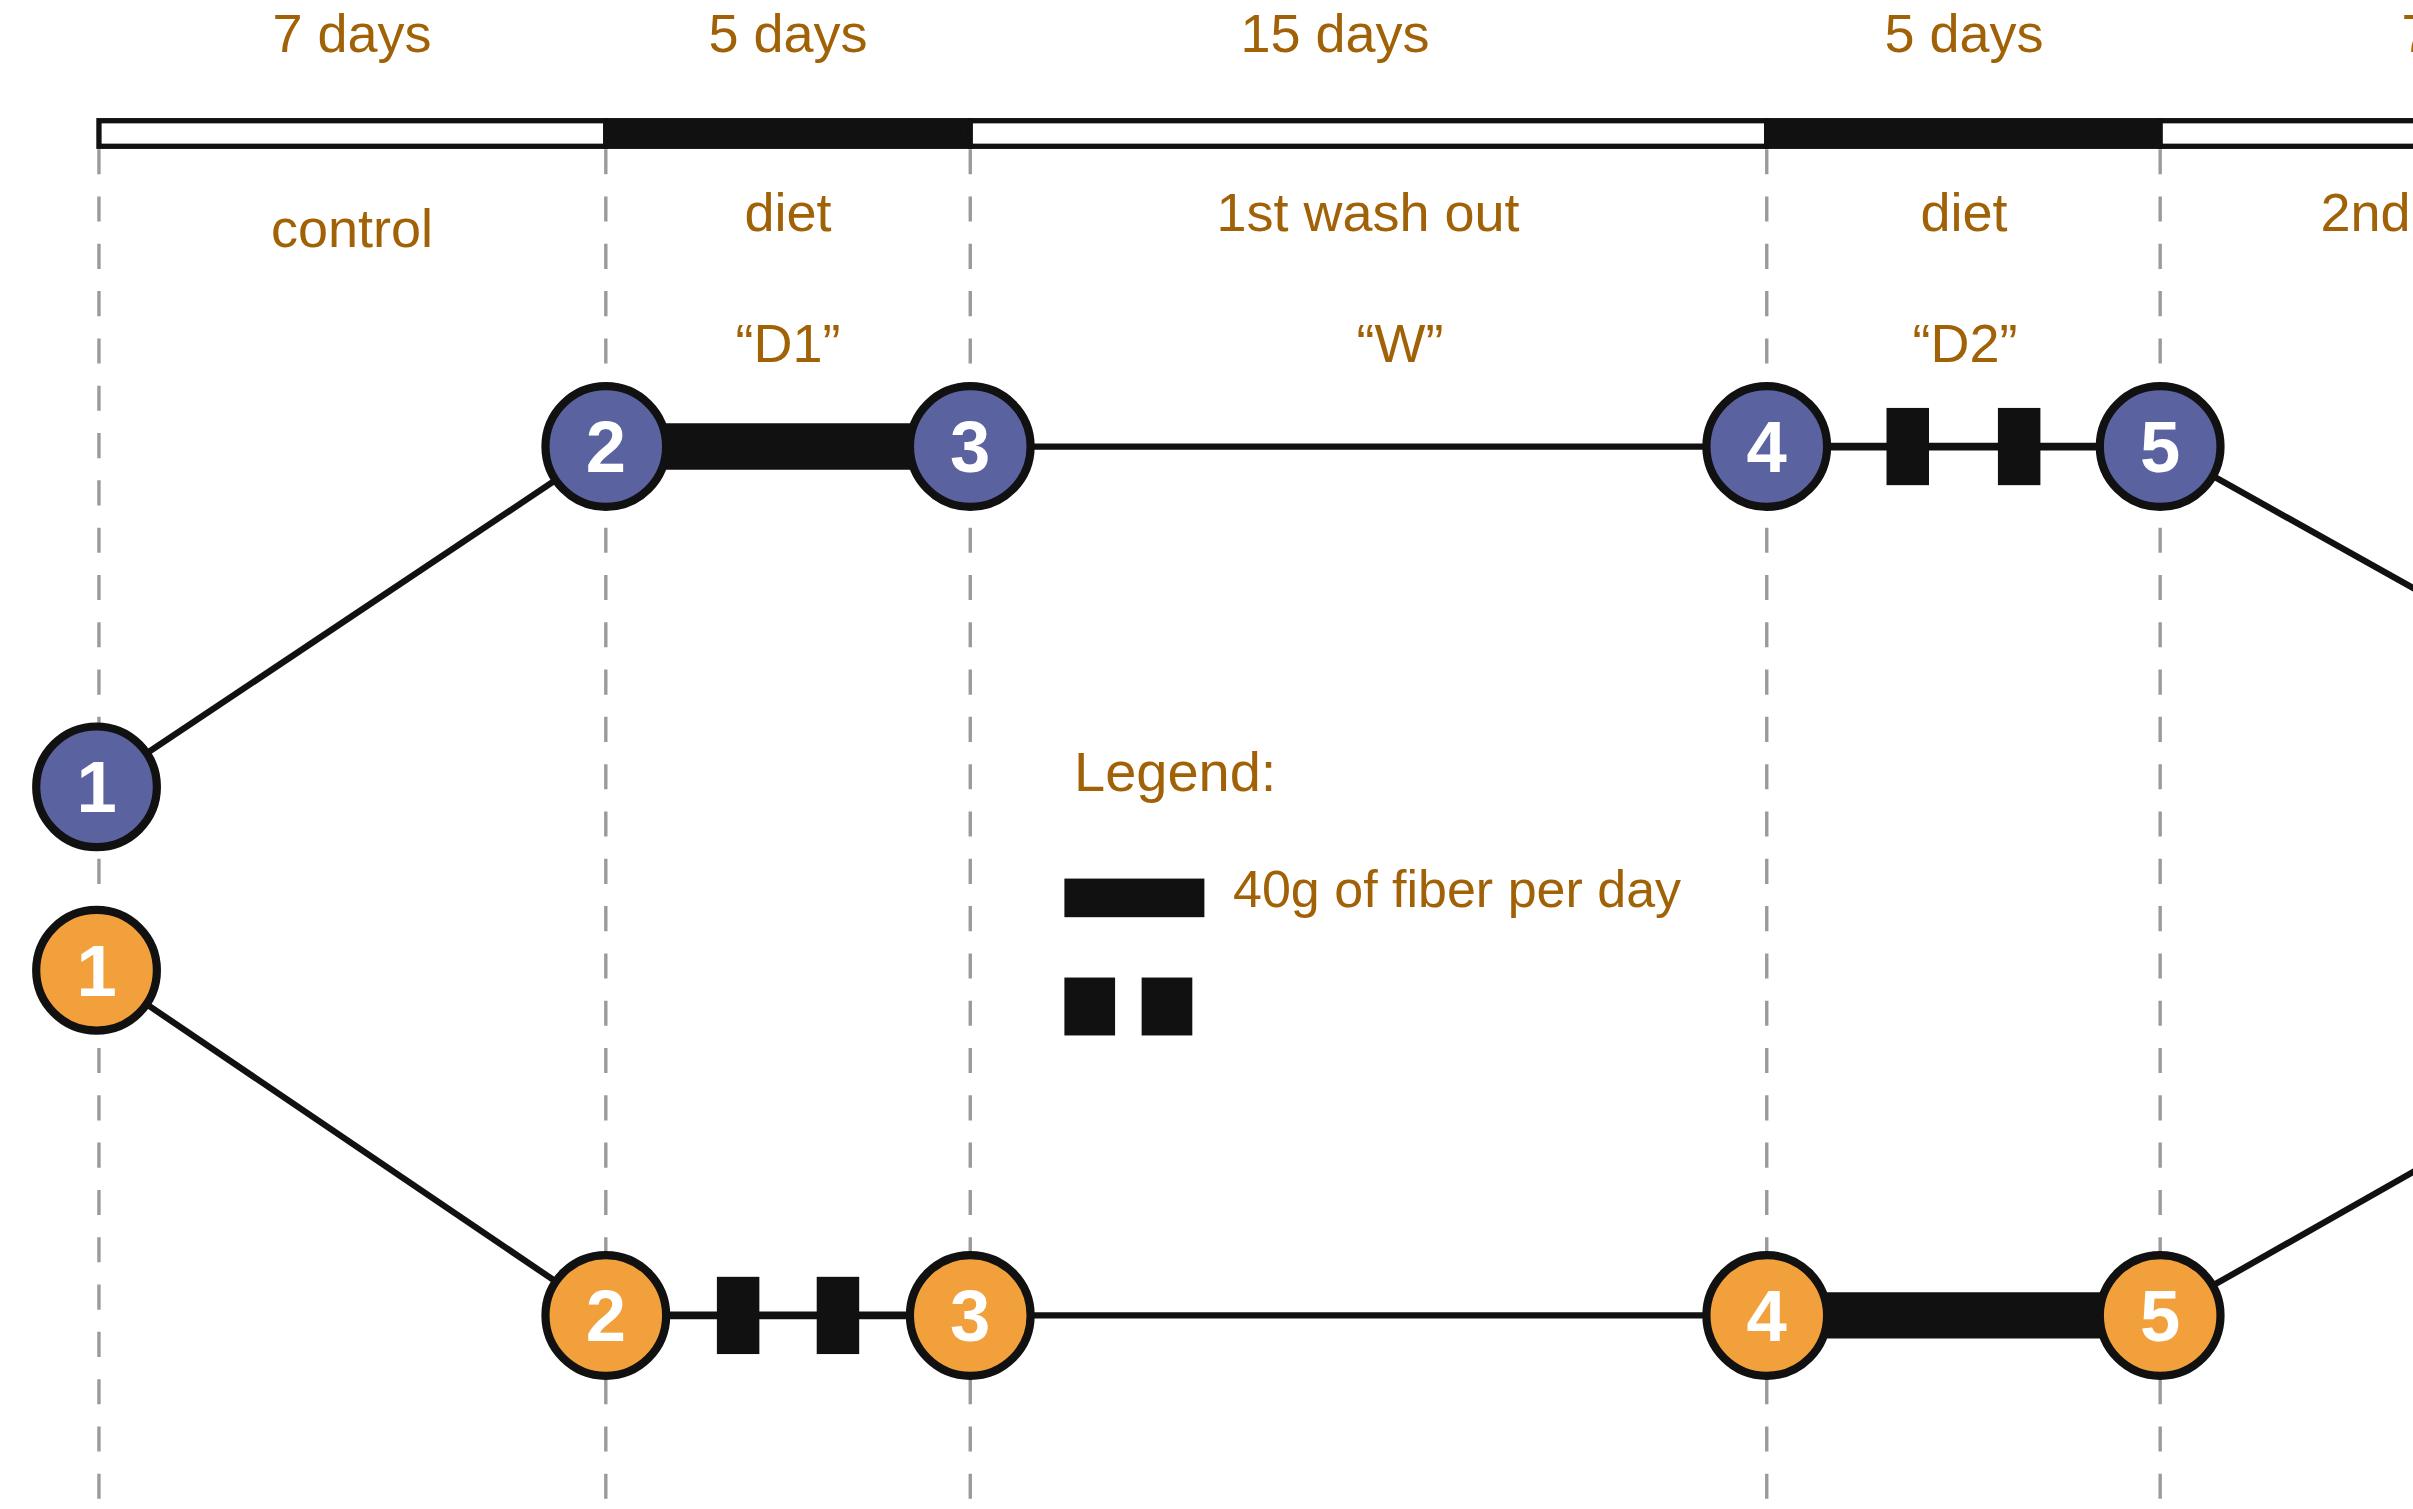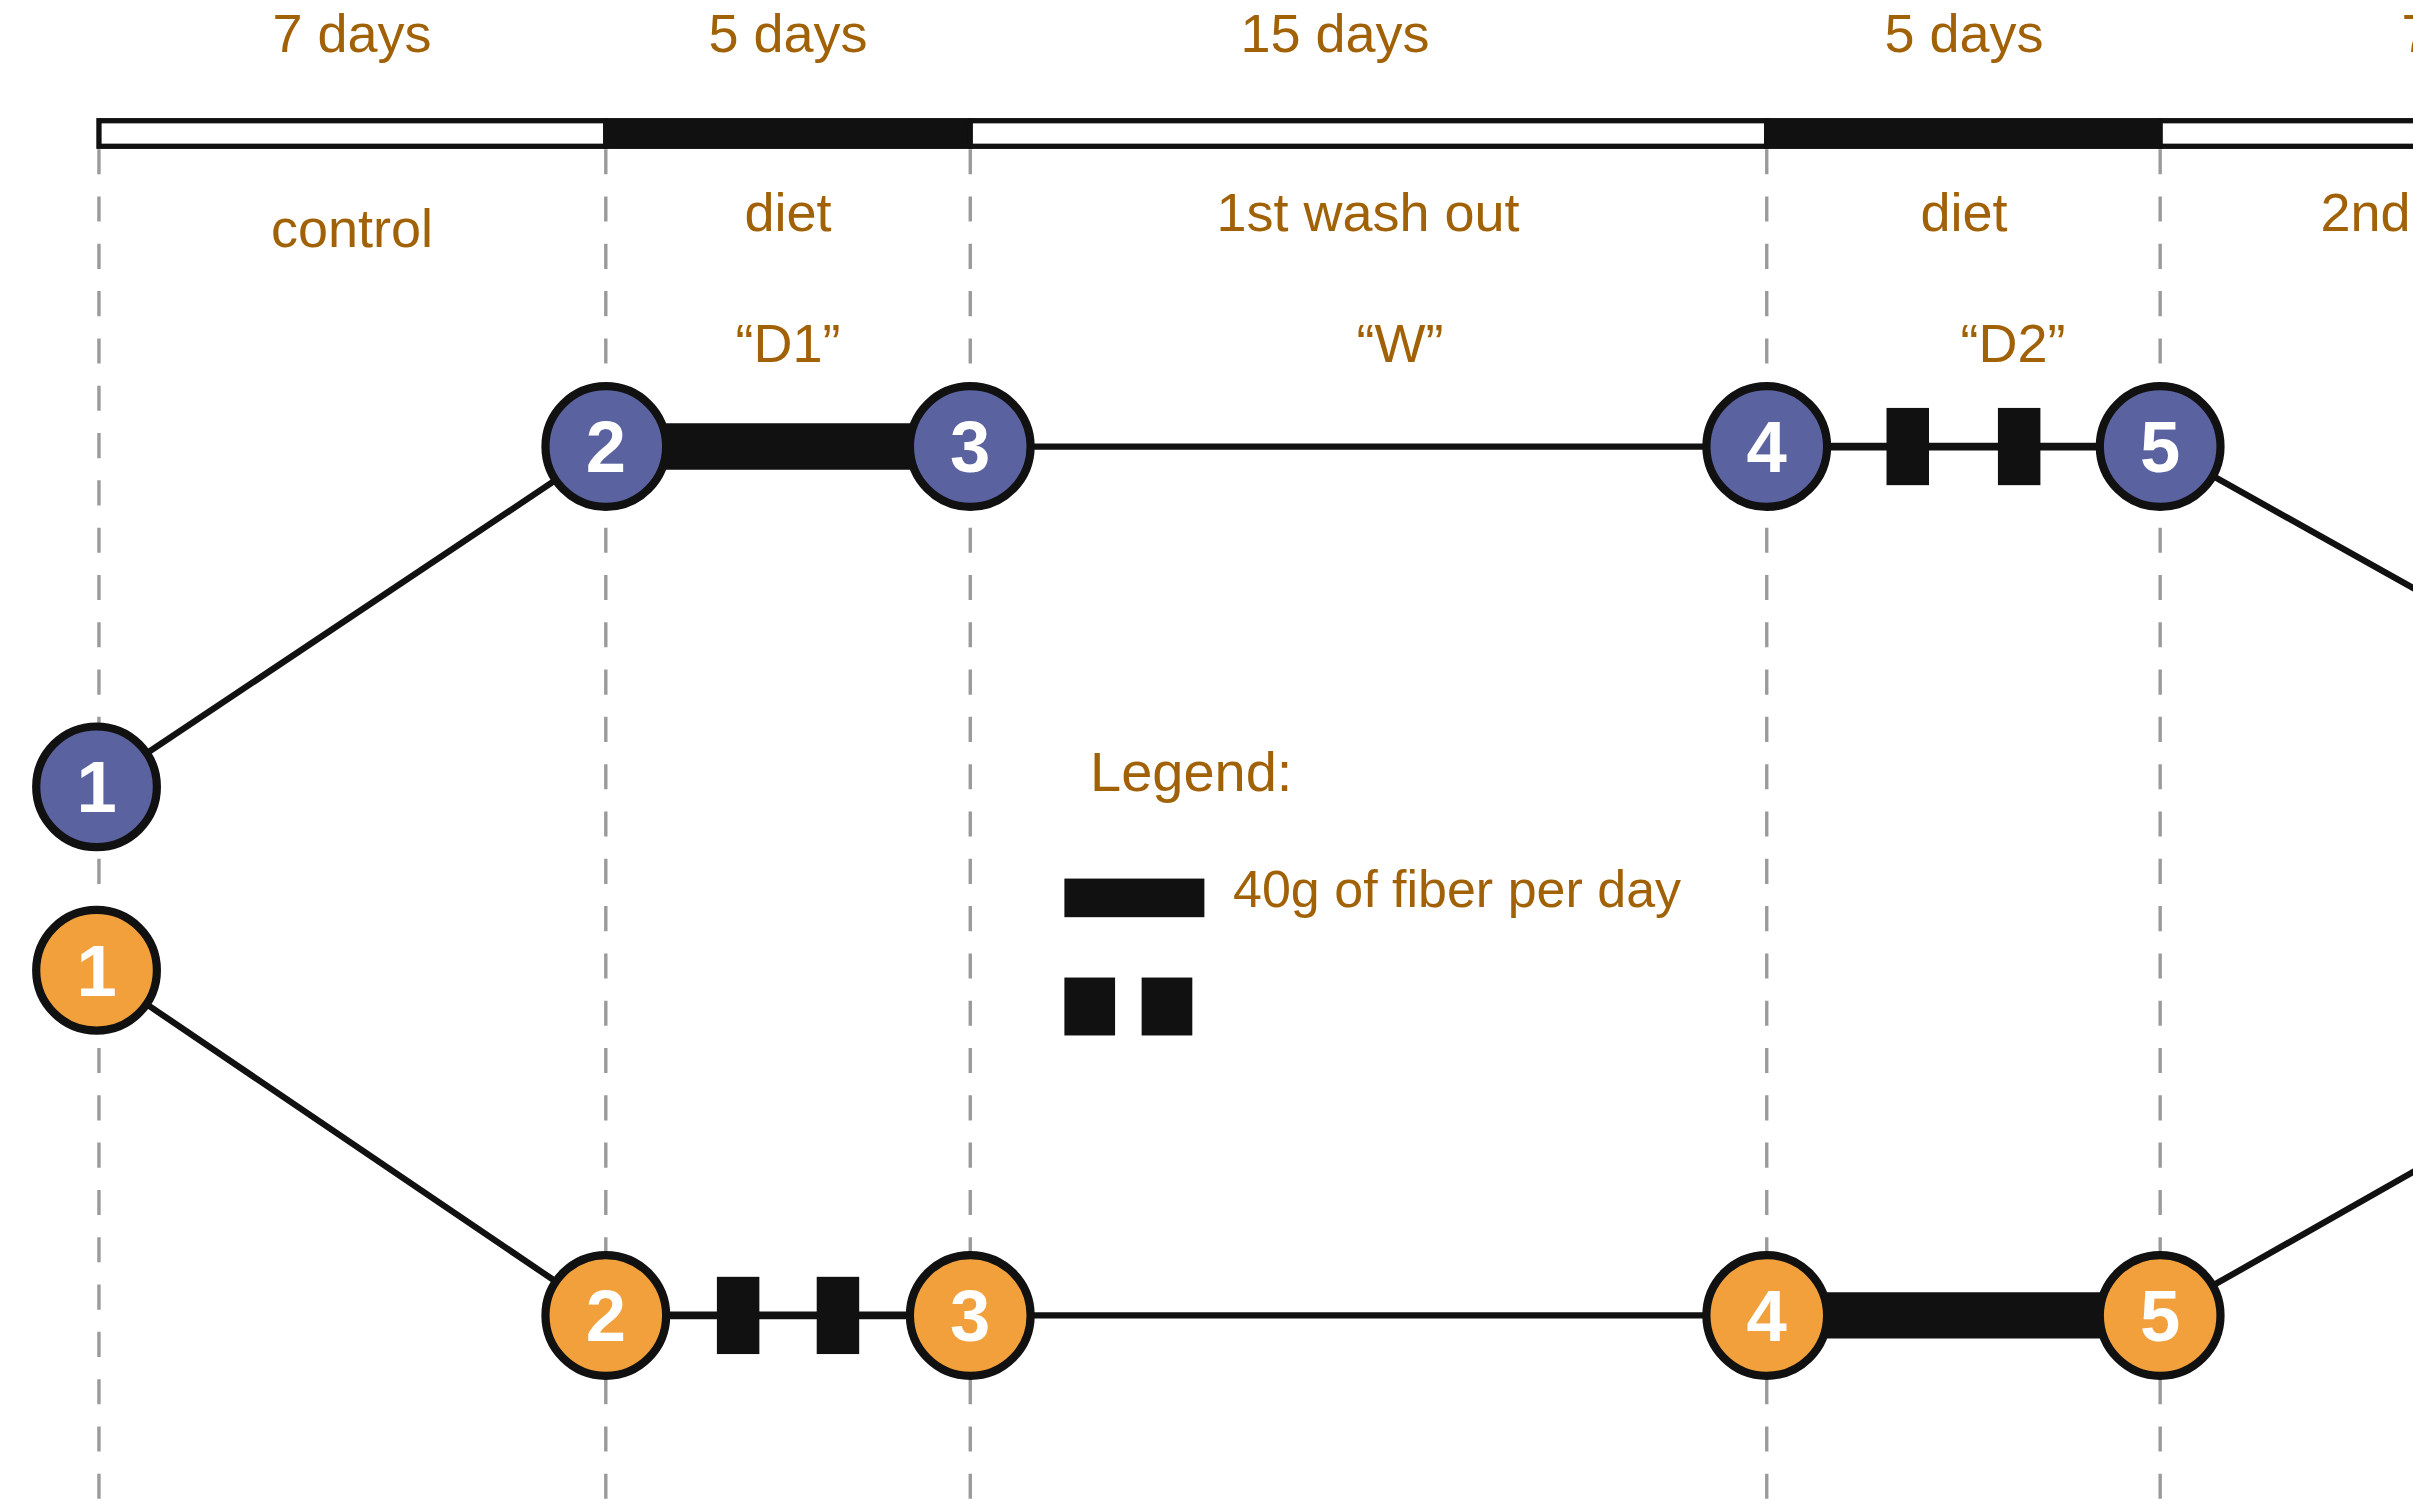--- a/index.html
+++ b/index.html
@@ -89,20 +89,20 @@
       <div class="txt dur" style="left: 1335px; top: 33px; text-align: center;">15 days</div>
       <div class="txt dur" style="left: 1964px; top: 33px;">5 days</div>
       <div class="txt dur" style="left: 2481px; top: 33px;">7 days</div>
       <div class="txt per" style="left: 352px; top: 228px;">control</div>
       <div class="txt per" style="left: 788px; top: 212px;">diet</div>
       <div class="txt per" style="left: 1368px; top: 212px;">1st wash out</div>
       <div class="txt per" style="left: 1964px; top: 212px;">diet</div>
       <div class="txt per" style="left: 2481px; top: 212px;">2nd wash out</div>
       <div class="txt qt" style="left: 788px; top: 343px;">“D1”</div>
       <div class="txt qt" style="left: 1400px; top: 343px;">“W”</div>
-      <div class="txt qt" style="left: 1965px; top: 343px; margin-left: 48px;">“D2”</div>
+      <div class="txt qt" style="left: 1965px; top: 343px;">“D2”</div>
     </div>
 
-  <div class="txt legend-title" id="legend-title" style="left: 1074px; top: 739px; margin-left: 16px;">Legend:</div>
+  <div class="txt legend-title" id="legend-title" style="left: 1074px; top: 739px;">Legend:</div>
   <div class="txt legend-label" id="legend-item-0" style="left: 1233px; top: 859px;">40g of fiber per day</div>
 
 </div>
 
 
 </body></html>

